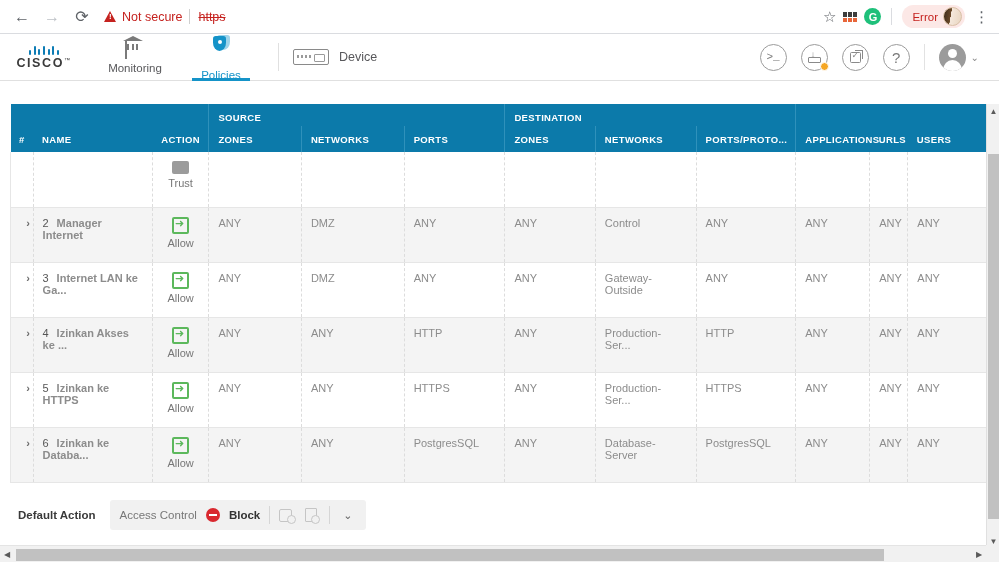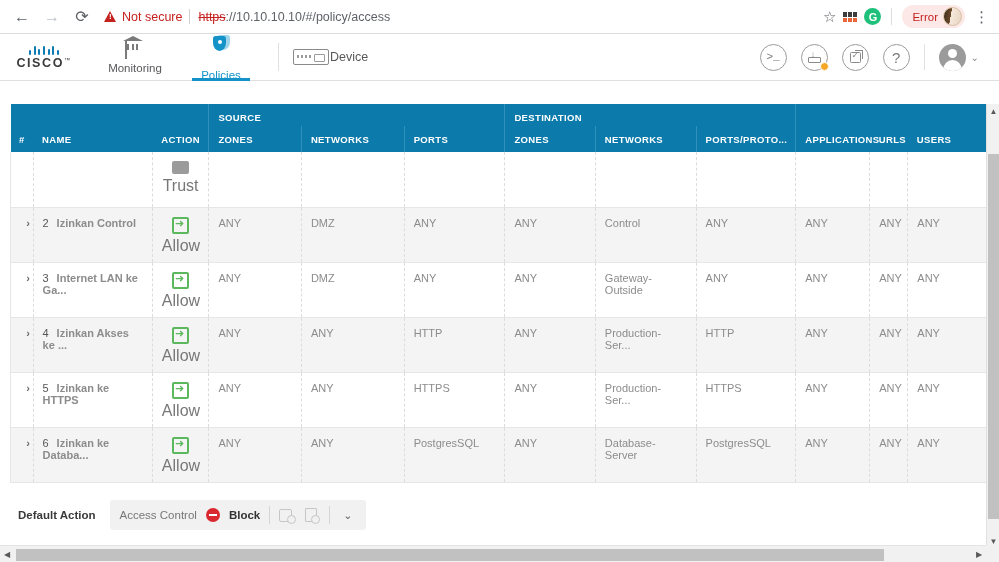--- a/index.html
+++ b/index.html
@@ -112,21 +112,21 @@
   .navitem{
     width:86px; height:47px; display:flex; flex-direction:column;
     align-items:center; justify-content:center; gap:3px; cursor:pointer; position:relative;
   }
   .navitem .nlabel{ font-size:11.5px; color:#58585b; }
   .navitem.active .nlabel{ color:#1593c8;margin-top:15px; }
   .navitem.active::after{
     content:""; position:absolute; left:14px; right:14px; bottom:0; height:3px; background:#1593c8;
   }
   .nav-sep{ width:1px; height:28px; background:#e0e0e0; margin:0 14px; }
-  .devitem{ display:flex; align-items:center; gap:1px; cursor:pointer; }
+  .devitem{ display:flex; align-items:center; gap:10px; cursor:pointer; }
   .devitem .nlabel{ font-size:12.5px; color:#58585b; }
 
   .icn{ width:20px; height:18px; position:relative; }
   
   .ic-mon{ border:1.6px solid #7a7a7a; border-top:none; width:18px; height:11px; margin-top:5px; }
   .ic-mon::before{
     content:""; position:absolute; left:-1.6px; top:-5px; width:0; height:0;
     border-left:10.4px solid transparent; border-right:10.4px solid transparent; border-bottom:5px solid #7a7a7a;
   }
   .ic-mon::after{
@@ -213,21 +213,21 @@
 
   .rowtog{
     display:inline-block; width:16px; text-align:center; color:#6b6b6b;
     font-size:11px; cursor:pointer; font-weight:bold;
   }
   .allow-ico{
     width:17px; height:17px; border:2px solid #5cb85c; border-radius:2px;
     margin:0 auto 3px auto; position:relative;
   }
   .allow-ico::after{ content:"➜"; position:absolute; left:1px; top:-2px; font-size:11px; color:#5cb85c; }
-  .act-label{ font-size:16px; color:#777; }
+  .act-label{ font-size:11px; color:#777; }
   .trust-ico{
     width:17px; height:13px; background:#9b9b9b; border-radius:2px;
     margin:0 auto 3px auto;
   }
 
   
   tr.partial td{ height:44px; padding-top:0; }
 
   .defaultbar{
     position:absolute; left:10px; right:14px; bottom:24px; height:46px;
@@ -294,21 +294,20 @@
 
   <div class="urlbar">
     <div class="navbtn">←</div>
     <div class="navbtn fwd">→</div>
     <div class="navbtn">⟳</div>
     <div class="omni">
       <span class="warn-ico"></span>
       <span class="notsecure">Not secure</span>
       <span class="omni-sep"></span>
       <span class="url-scheme">https</span>
-        <span class="url-rest">://10.10.10.10/#/policy/access</span>
     </div>
     <div class="tb-icons">
       <span class="star">☆</span>
       <span class="ext-ico">
         <span class="r1">
             <span></span>
             <span></span>
             <span></span>
           </span>
         <span class="r2">
@@ -445,21 +444,21 @@
             <td class="solidl"></td>
             <td></td>
             <td></td>
           </tr>
 
           <tr class="alt">
             <td class="num first">
               <span class="rowtog">›</span>
             </td>
             <td class="name">
-              <span style="display:inline-block;width:14px;color:#555;font-weight:normal">2</span><span>Izinkan Control</span>
+              <span style="display:inline-block;width:14px;color:#555;font-weight:normal">2</span><span>Manager Internet</span>
             </td>
             <td class="action solidl">
               <div class="allow-ico"></div>
               <div class="act-label">Allow</div>
             </td>
             <td>ANY</td>
             <td class="val-dark">DMZ</td>
             <td>ANY</td>
             <td class="solidl">ANY</td>
             <td class="val-dark">Control</td>

